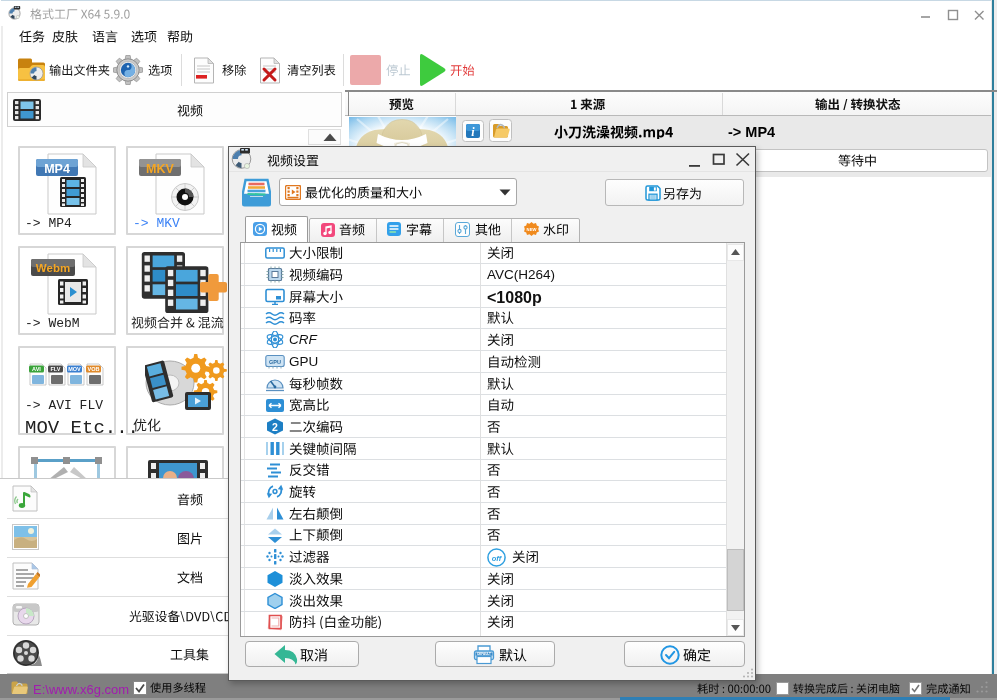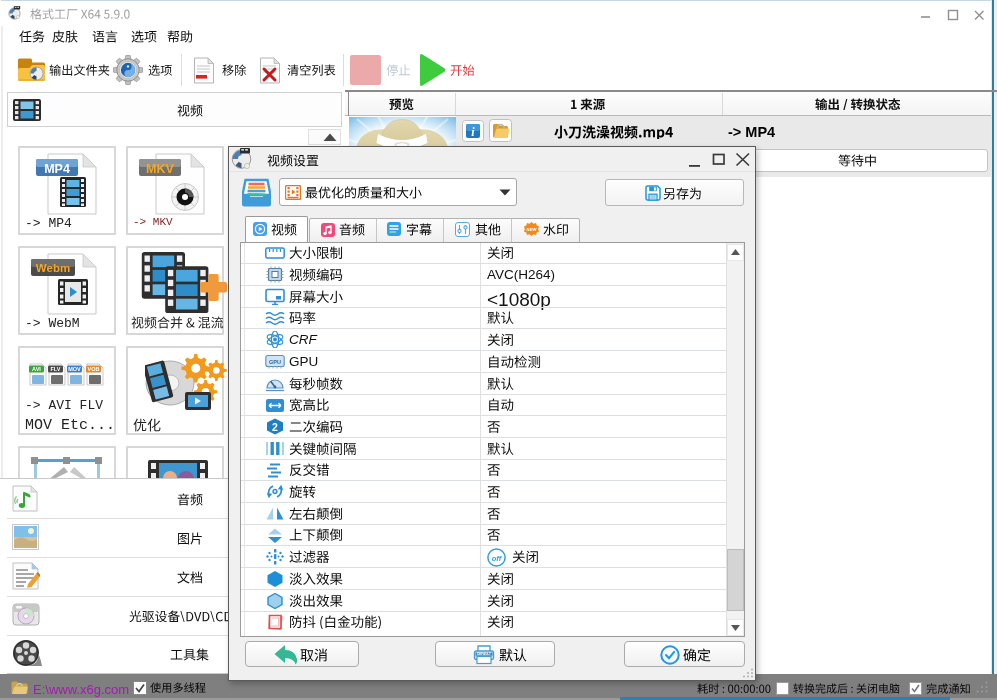--- a/index.html
+++ b/index.html
@@ -286,21 +286,21 @@
           <path d="M14 1 L14 27 M1 14 L27 14 M4.8 4.8 L23.2 23.2 M23.2 4.8 L4.8 23.2"></path>
         </g>
 <circle cx="14" cy="14" r="8.5" fill="#111"></circle>
         <path d="M14 5.5 A8.5 8.5 0 0 1 22.5 14 L18 14 A4.5 4.5 0 0 0 14 9.5 Z" fill="#555"></path>
 <circle cx="14" cy="14" r="3" fill="#fff"></circle>
       </g>
       <rect x="1" y="6" width="42" height="17" rx="2" fill="#6f6f6f"></rect>
 <rect x="1" y="6" width="42" height="8" rx="2" fill="#939393"></rect>
 <text x="22" y="19.5" text-anchor="middle" font-family="Liberation Sans" font-weight="bold" font-size="12.5" fill="#f5a623">MKV</text>
     </svg>
-<div class="ht" style="left:133px;top:215.5px;font-size:11px;font-family:'Liberation Mono',monospace;color:#7f1d1d">-&gt; MKV</div>
+<div class="ht" style="left:133px;top:215.5px;font-size:13px;font-family:'Liberation Mono',monospace;color:#3b82f6">-&gt; MKV</div>
 <div class="ab" style="left:18px;top:246px;width:98px;height:89px;background:#fff;border:2px solid #d7d7d7;border-radius:1px"></div>
 <div class="ab" style="left:126px;top:246px;width:98px;height:89px;background:#fff;border:2px solid #d7d7d7;border-radius:1px"></div>
 <svg class="ab" style="left:30.0px;top:253.0px;" width="80.0" height="64.0" viewBox="0 0 80.0 64.0">
       <path d="M18 1 L53 1 L66 14 L66 61 L18 61 Z" fill="#fefefe" stroke="#c9c9c9" stroke-width="1"></path>
       <path d="M53 1 L53 14 L66 14 Z" fill="#e3e3e3" stroke="#c9c9c9" stroke-width="0.8"></path>
       <g transform="translate(28,26)">
         <rect x="0" y="0" width="30" height="26" rx="1.5" fill="#262626"></rect>
 <g fill="#efefef">
           <rect x="2" y="2.5" width="3.4" height="4"></rect>
           <rect x="2" y="9" width="3.4" height="4"></rect>
@@ -390,21 +390,21 @@
         <rect x="3" y="12" width="12" height="9" rx="1" fill="#68a8d8" opacity="0.85"></rect>
       </g>
       <g transform="translate(57,0)">
         <path d="M1 1 L13 1 L17 5 L17 22 L1 22 Z" fill="#fdfdfd" stroke="#bbb" stroke-width="0.8"></path>
         <rect x="0" y="2.5" width="15" height="7" rx="1.5" fill="#e08a2a"></rect>
         <text x="7.5" y="8" text-anchor="middle" font-family="Liberation Sans" font-weight="bold" font-size="5.5" fill="#fff">VOB</text>
         <rect x="3" y="12" width="12" height="9" rx="1" fill="#555" opacity="0.85"></rect>
       </g>
     </svg>
 <div class="ht" style="left:25px;top:398px;font-size:13px;font-family:Liberation Mono, monospace;color:#222">-&gt; AVI FLV</div>
-<div class="ht" style="left:25px;top:417px;font-size:15px;font-family:'Liberation Mono',monospace;color:#222">MOV Etc...</div>
+<div class="ht" style="left:25px;top:417px;font-size:19px;font-family:'Liberation Mono',monospace;color:#222">MOV Etc...</div>
 <svg class="ab" style="left:145.0px;top:352.0px;" width="85.0" height="62.0" viewBox="0 0 85.0 62.0">
       <ellipse cx="25" cy="31" rx="24" ry="22" fill="#d8d8d8" stroke="#aaa"></ellipse>
       <ellipse cx="25" cy="31" rx="9" ry="8" fill="#f4f4f4" stroke="#bbb"></ellipse>
       <g transform="translate(2,8) rotate(-15 20 20)">
         <rect x="0" y="0" width="22" height="38" rx="2" fill="#2e2e2e"></rect>
         <rect x="4" y="2" width="14" height="10" fill="#5aaede"></rect>
         <rect x="4" y="14" width="14" height="10" fill="#3a90c8"></rect>
         <rect x="4" y="26" width="14" height="10" fill="#77bce6"></rect>
       </g>
       <g transform="translate(38.000000,2.000000) scale(0.750000)">
@@ -776,21 +776,21 @@
       <rect x="11" y="8" width="5" height="3.5" fill="#2e8fd5"></rect>
       <path d="M7 16.5 L13 16.5" stroke="#2e8fd5" stroke-width="1.5"></path>
       <path d="M10 13.5 L10 16.5" stroke="#2e8fd5" stroke-width="1.5"></path>
     </svg>
 <svg class="t" style="left:289.0px;top:289.8px;" width="54.00" height="13.50" viewBox="0 0 4000 1000" fill="#111">
       <use href="#g129"></use>
       <use href="#g120" x="1000"></use>
       <use href="#g114" x="2000"></use>
       <use href="#g115" x="3000"></use>
     </svg>
-<div class="ht" style="left:487.0px;top:289.0px;font-size:19px;color:#111;font-weight:normal;">&lt;1080p</div>
+<div class="ht" style="left:487.0px;top:289.0px;font-size:16px;color:#111;font-weight:bold;">&lt;1080p</div>
 <div class="ab" style="left:241px;top:306.7px;width:503px;height:1px;background:#dcdfe2"></div>
 <svg class="ab" style="left:265.0px;top:309.7px;" width="20.0" height="17.0" viewBox="0 0 20.0 17.0">
       <g fill="none" stroke="#2e8fd5" stroke-width="1.6">
         <path d="M1 4 Q4 1.5 7 4 T13 4 T19 4"></path>
         <path d="M1 8.5 Q4 6 7 8.5 T13 8.5 T19 8.5"></path>
         <path d="M1 13 Q4 10.5 7 13 T13 13 T19 13"></path>
       </g>
     </svg>
 <svg class="t" style="left:289.0px;top:311.4px;" width="27.00" height="13.50" viewBox="0 0 2000 1000" fill="#111">
       <use href="#g128"></use>

